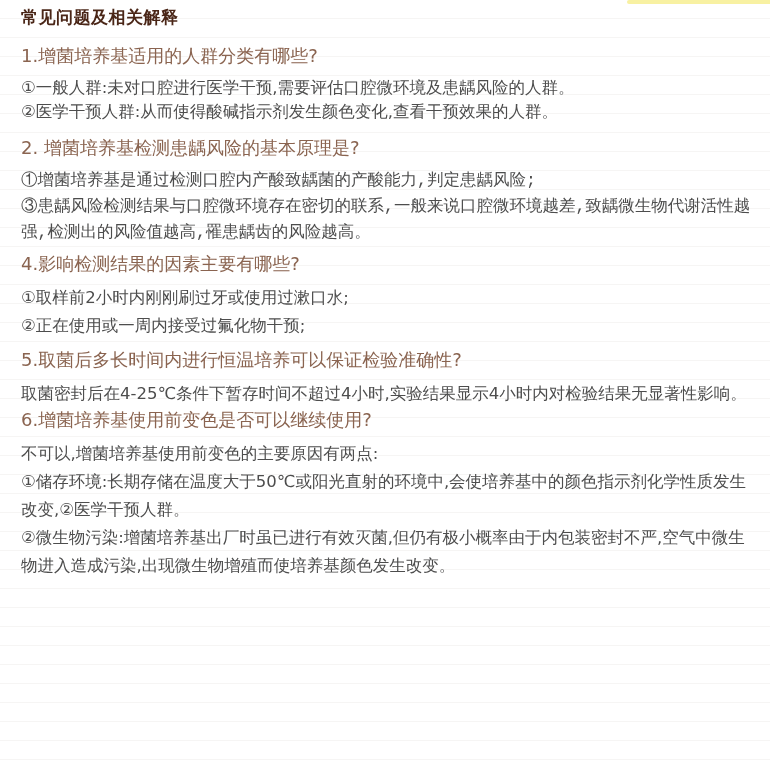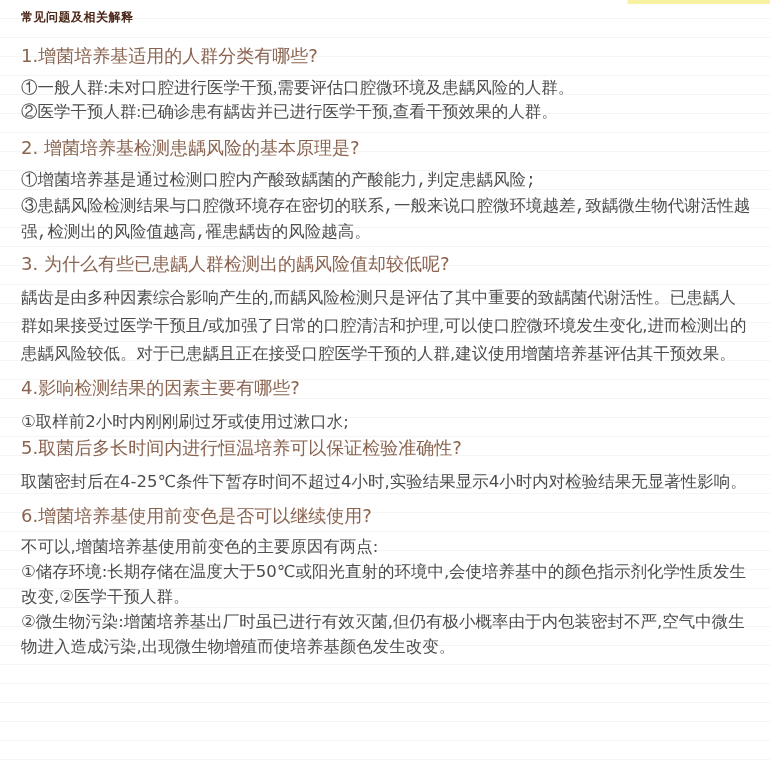--- a/index.html
+++ b/index.html
@@ -29,40 +29,40 @@
     background: #f8f1a2;
     border-radius: 3px 0 0 3px;
   }
   .doc {
     position: relative;
     padding: 6px 18px 0 21px;
     box-sizing: border-box;
     width: 770px;
   }
   .doc-title {
-    font-size: 12px;
+    font-size: 17px;
     font-weight: bold;
     color: #4a2617;
     line-height: 22px;
     letter-spacing: 0.5px;
   }
   .q {
     font-size: 18px;
     color: #8a6450;
     line-height: 24px;
     margin: 12px 0 8px 0;
   }
   .ans-line {
     font-size: 16.5px;
     color: #4d4d4d;
     line-height: 27px;
   }
   
   .section:nth-of-type(1) .q { margin-top: 16px; }
-  .section:nth-of-type(1) .ans-line { line-height: 24px; font-family: Liberation Serif, serif; }
+  .section:nth-of-type(1) .ans-line { line-height: 24px; }
   .section:nth-of-type(2) .ans-line { line-height: 26px; font-family: Liberation Mono, monospace; }
   .section:nth-of-type(3) .q { margin-top: 6px; }
   .section:nth-of-type(3) .ans-line { line-height: 28px; }
   .section:nth-of-type(4) .q { margin-top: 8px; }
   .section:nth-of-type(4) .ans-line { line-height: 28px; }
   .section:nth-of-type(5) .q { margin-top: 0px; }
   .section:nth-of-type(5) .ans-line { line-height: 28px; }
   .section:nth-of-type(6) .q { margin-top: 8px; margin-bottom: 6px; }
   .section:nth-of-type(6) .ans-line { line-height: 25px; }
 </style>
@@ -71,40 +71,35 @@
 
 <div class="top-bar"></div>
 
 <div class="doc">
   <div class="doc-title">常见问题及相关解释</div>
   <div id="faq-root">
       <div class="section">
         <div class="q">1.增菌培养基适用的人群分类有哪些?</div>
         <div class="ans">
           <div class="ans-line">①一般人群:未对口腔进行医学干预,需要评估口腔微环境及患龋风险的人群。</div>
-          <div class="ans-line">②医学干预人群:已确诊患有龋齿并已进行医学干预,查看干预效果的人群。</div>
+          <div class="ans-line">②医学干预人群:从而使得酸碱指示剂发生颜色变化,查看干预效果的人群。</div>
         </div>
       </div>
       <div class="section">
         <div class="q">2. 增菌培养基检测患龋风险的基本原理是?</div>
         <div class="ans">
           <div class="ans-line">①增菌培养基是通过检测口腔内产酸致龋菌的产酸能力,判定患龋风险;</div>
           <div class="ans-line">③患龋风险检测结果与口腔微环境存在密切的联系,一般来说口腔微环境越差,致龋微生物代谢活性越强,检测出的风险值越高,罹患龋齿的风险越高。</div>
         </div>
       </div>
       <div class="section">
-        <div class="q">3. 为什么有些已患龋人群检测出的龋风险值却较低呢?</div>
-        <div class="ans">
-          <div class="ans-line">龋齿是由多种因素综合影响产生的,而龋风险检测只是评估了其中重要的致龋菌代谢活性。已患龋人群如果接受过医学干预且/或加强了日常的口腔清洁和护理,可以使口腔微环境发生变化,进而检测出的患龋风险较低。对于已患龋且正在接受口腔医学干预的人群,建议使用增菌培养基评估其干预效果。</div>
-        </div>
-      </div>
-      <div class="section">
         <div class="q">4.影响检测结果的因素主要有哪些?</div>
         <div class="ans">
           <div class="ans-line">①取样前2小时内刚刚刷过牙或使用过漱口水;</div>
+          <div class="ans-line">②正在使用或一周内接受过氟化物干预;</div>
         </div>
       </div>
       <div class="section">
         <div class="q">5.取菌后多长时间内进行恒温培养可以保证检验准确性?</div>
         <div class="ans">
           <div class="ans-line">取菌密封后在4-25℃条件下暂存时间不超过4小时,实验结果显示4小时内对检验结果无显著性影响。</div>
         </div>
       </div>
       <div class="section">
         <div class="q">6.增菌培养基使用前变色是否可以继续使用?</div>

